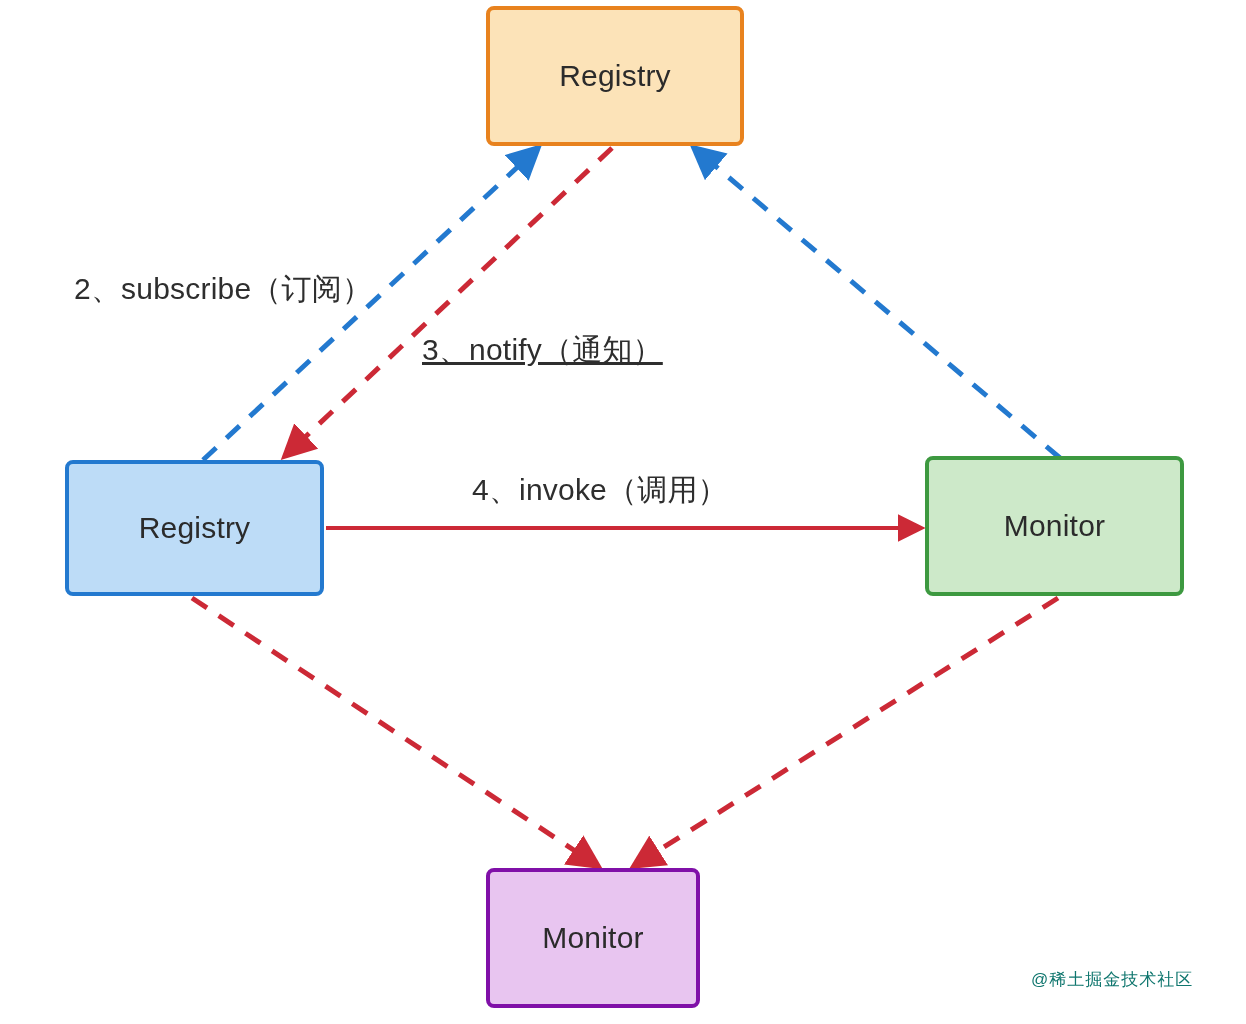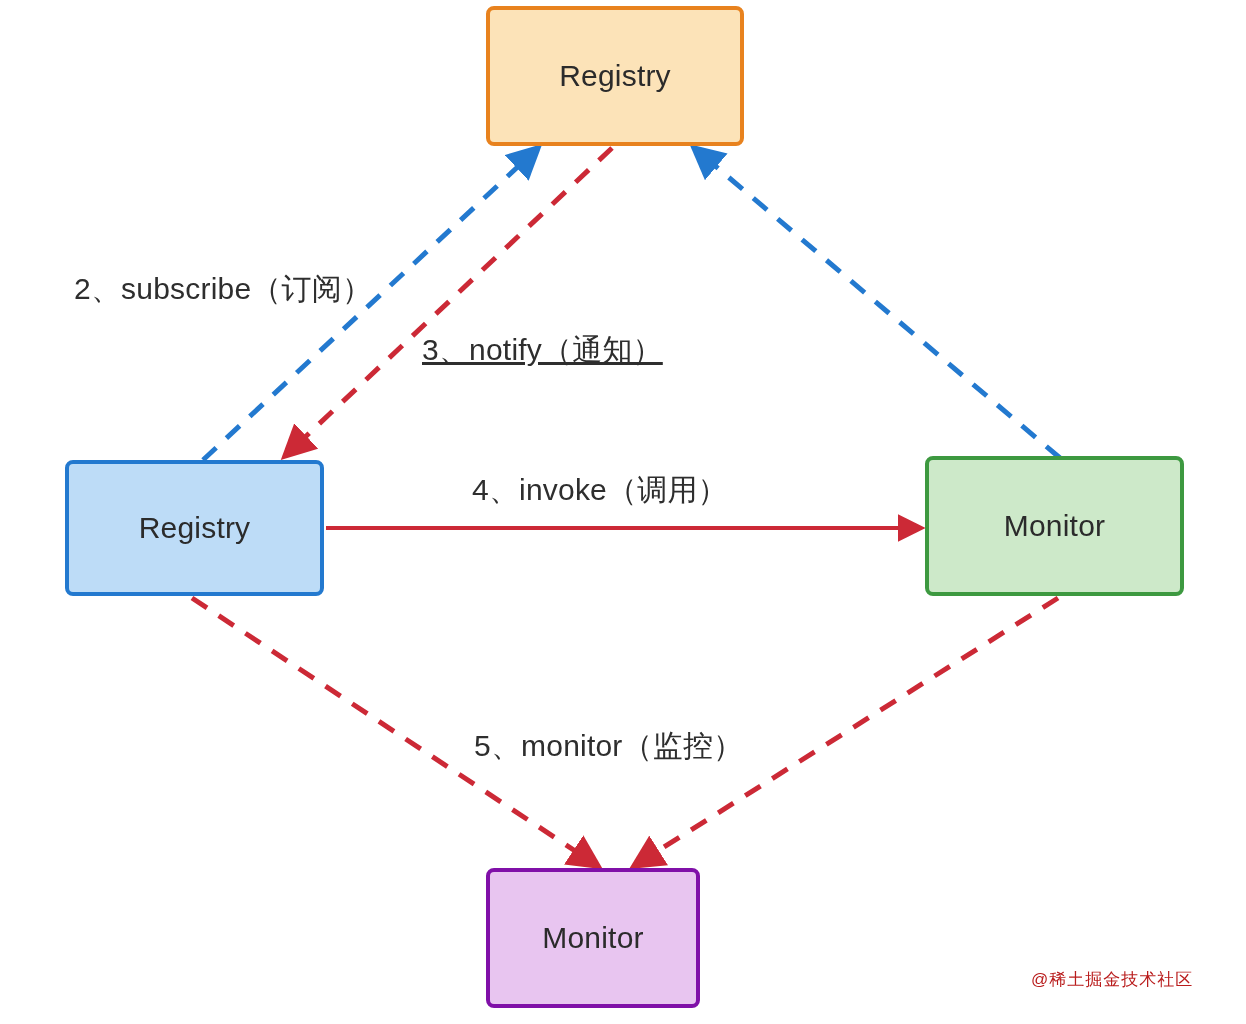--- a/index.html
+++ b/index.html
@@ -42,21 +42,21 @@
   .edge-label {
     position: absolute;
     font-size: 30px;
     color: #2e2e2e;
     white-space: nowrap;
     letter-spacing: 0.2px;
   }
   .watermark {
     position: absolute;
     font-size: 17px;
-    color: #b91c1c;
+    color: #0f766e;
     white-space: nowrap;
     letter-spacing: 1px;
   }
 </style>
 </head>
 <body>
 
 <div id="canvas">
 
   <svg id="edges" viewBox="0 0 1246 1024">
@@ -102,17 +102,16 @@
     <span class="node-label">Monitor</span>
   </div>
 
 
   <div class="edge-label" style="left:74px; top:249px;margin-top:20px;">2、subscribe（订阅）</div>
 
   <div class="edge-label" style="left:422px; top:330px;text-decoration:underline;">3、notify（通知）</div>
 
   <div class="edge-label" style="left:472px; top:470px;">4、invoke（调用）</div>
 
-  <div class="edge-label" style="left:474px; top:726px;">5、monitor（监控）</div>
 
   <div class="watermark" style="left:1031px; top:968px;">@稀土掘金技术社区</div>
 
 </div>
 
 </body></html>

